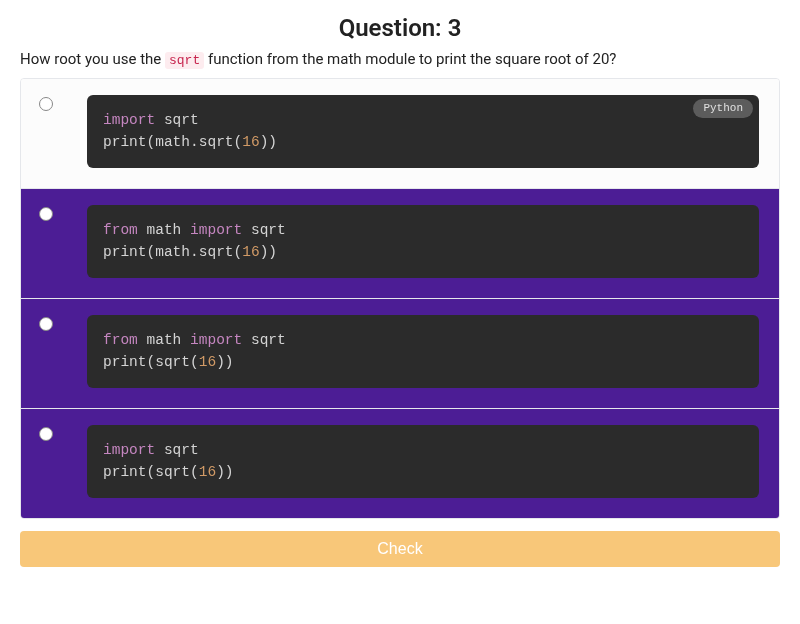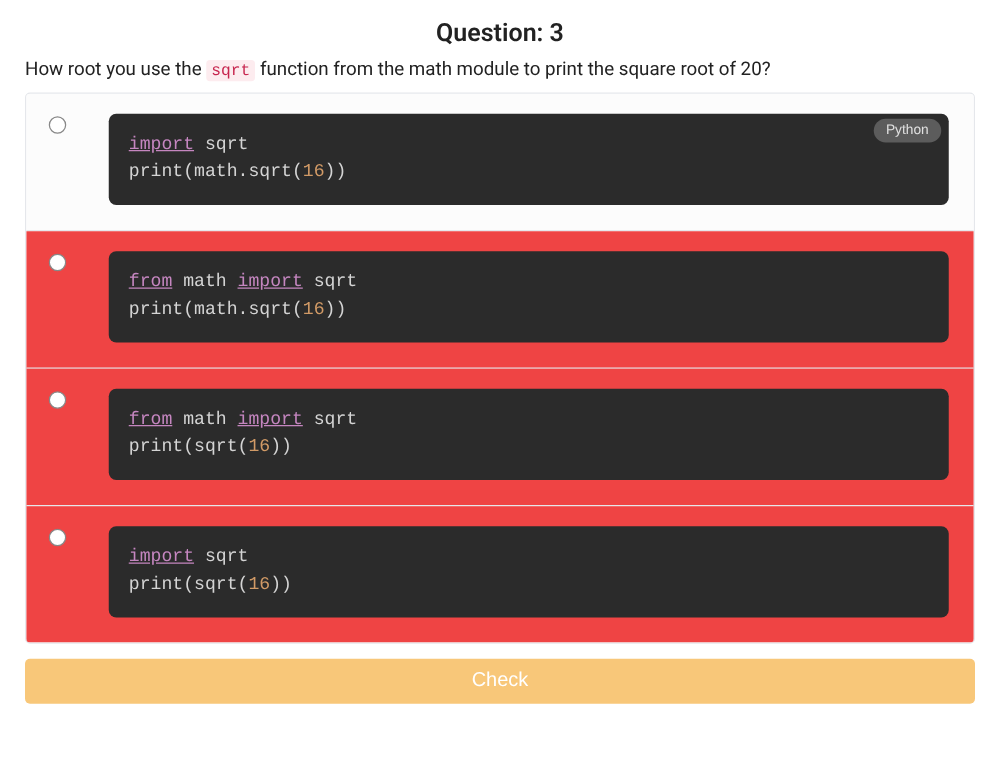--- a/index.html
+++ b/index.html
@@ -6,21 +6,21 @@
   body {
     font-family: -apple-system, BlinkMacSystemFont, "Segoe UI", Roboto, Helvetica, Arial, sans-serif;
     background: #ffffff;
     color: #222;
     width: 800px;
     height: 624px;
     padding: 14px 20px;
   }
   .question-number {
     text-align: center;
-    font-size: 20px;
+    font-size: 24px;
     font-weight: 600;
     margin-bottom: 8px;
     color: #222;
   }
   .question-text {
     font-size: 15px;
     color: #222;
     margin-bottom: 10px;
   }
   .inline-code {
@@ -34,21 +34,21 @@
   .options-container {
     border: 1px solid #e5e7eb;
     border-radius: 4px;
     overflow: hidden;
   }
   .option {
     display: flex;
     align-items: flex-start;
     padding: 16px 20px 20px 18px;
     border-bottom: 1px solid #e5e7eb;
-    background: #ef4444;
+    background: #4c1d95;
   }
   .option.selected-bg {
     background: #fcfcfc;
   }
   .option:last-child { border-bottom: none; }
   .radio {
     width: 14px;
     height: 14px;
     border: 1.5px solid #888;
     border-radius: 50%;
@@ -71,23 +71,23 @@
   }
   .code-block .lang-badge {
     position: absolute;
     top: 4px;
     right: 6px;
     background: #5c5c5c;
     color: #e0e0e0;
     font-size: 11px;
     padding: 1px 10px;
     border-radius: 10px;
-    font-family: Liberation Sans, sans-serif;
+    font-family: Liberation Mono, monospace;
   }
-  .tok-kw { color: #c586c0; text-decoration: underline; }     
+  .tok-kw { color: #c586c0; }     
   .tok-mod { color: #d4d4d4; }
   .tok-func { color: #d4d4d4; }
   .tok-num { color: #d19a66; font-family: Liberation Mono, monospace; }
   .tok-paren { color: #d4d4d4; }
   .check-button {
     width: 100%;
     margin-top: 12px;
     padding: 9px 0;
     background: #f8c779;
     color: #ffffff;

